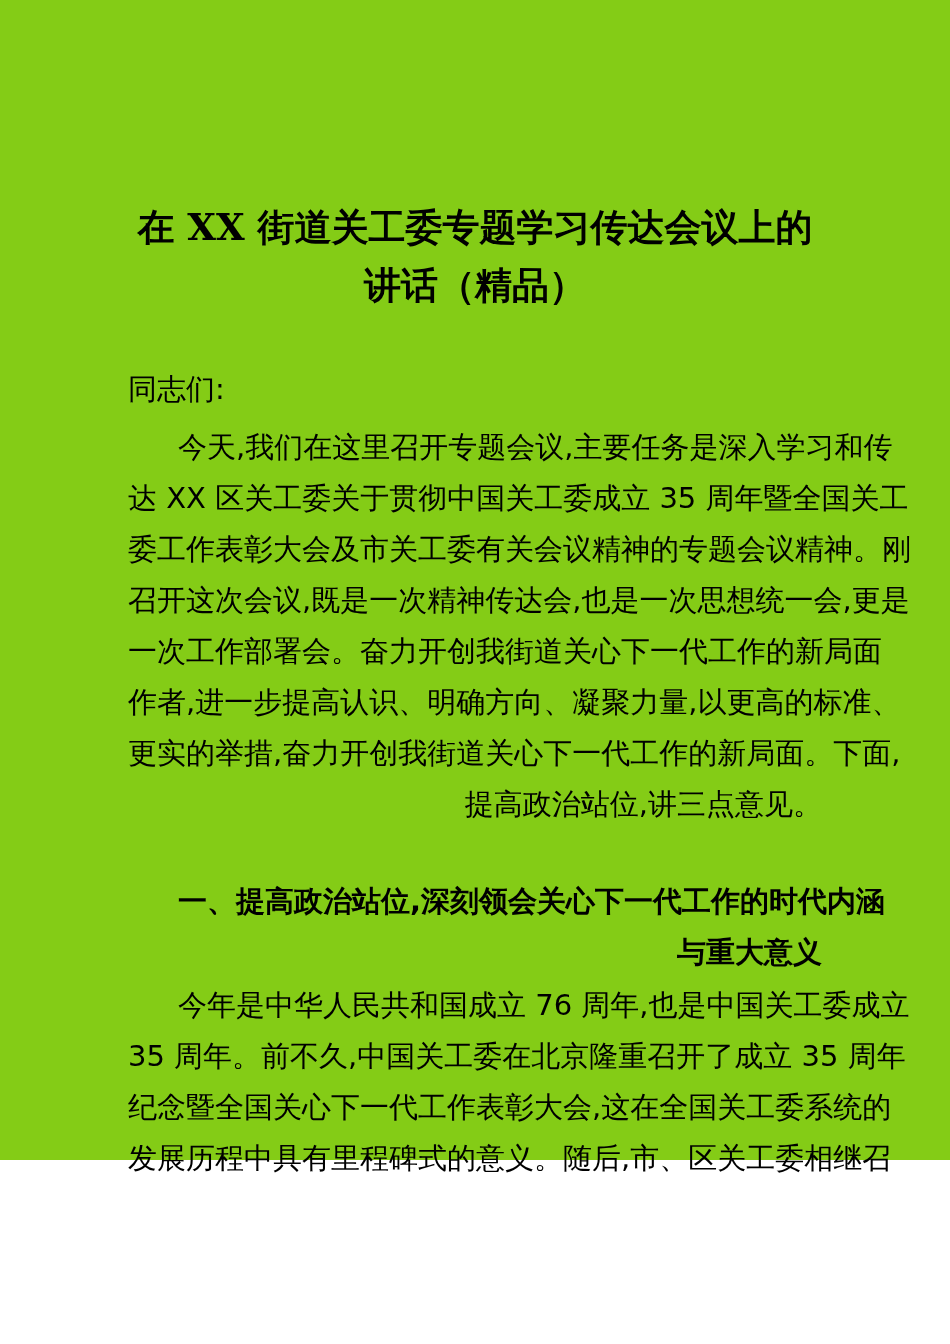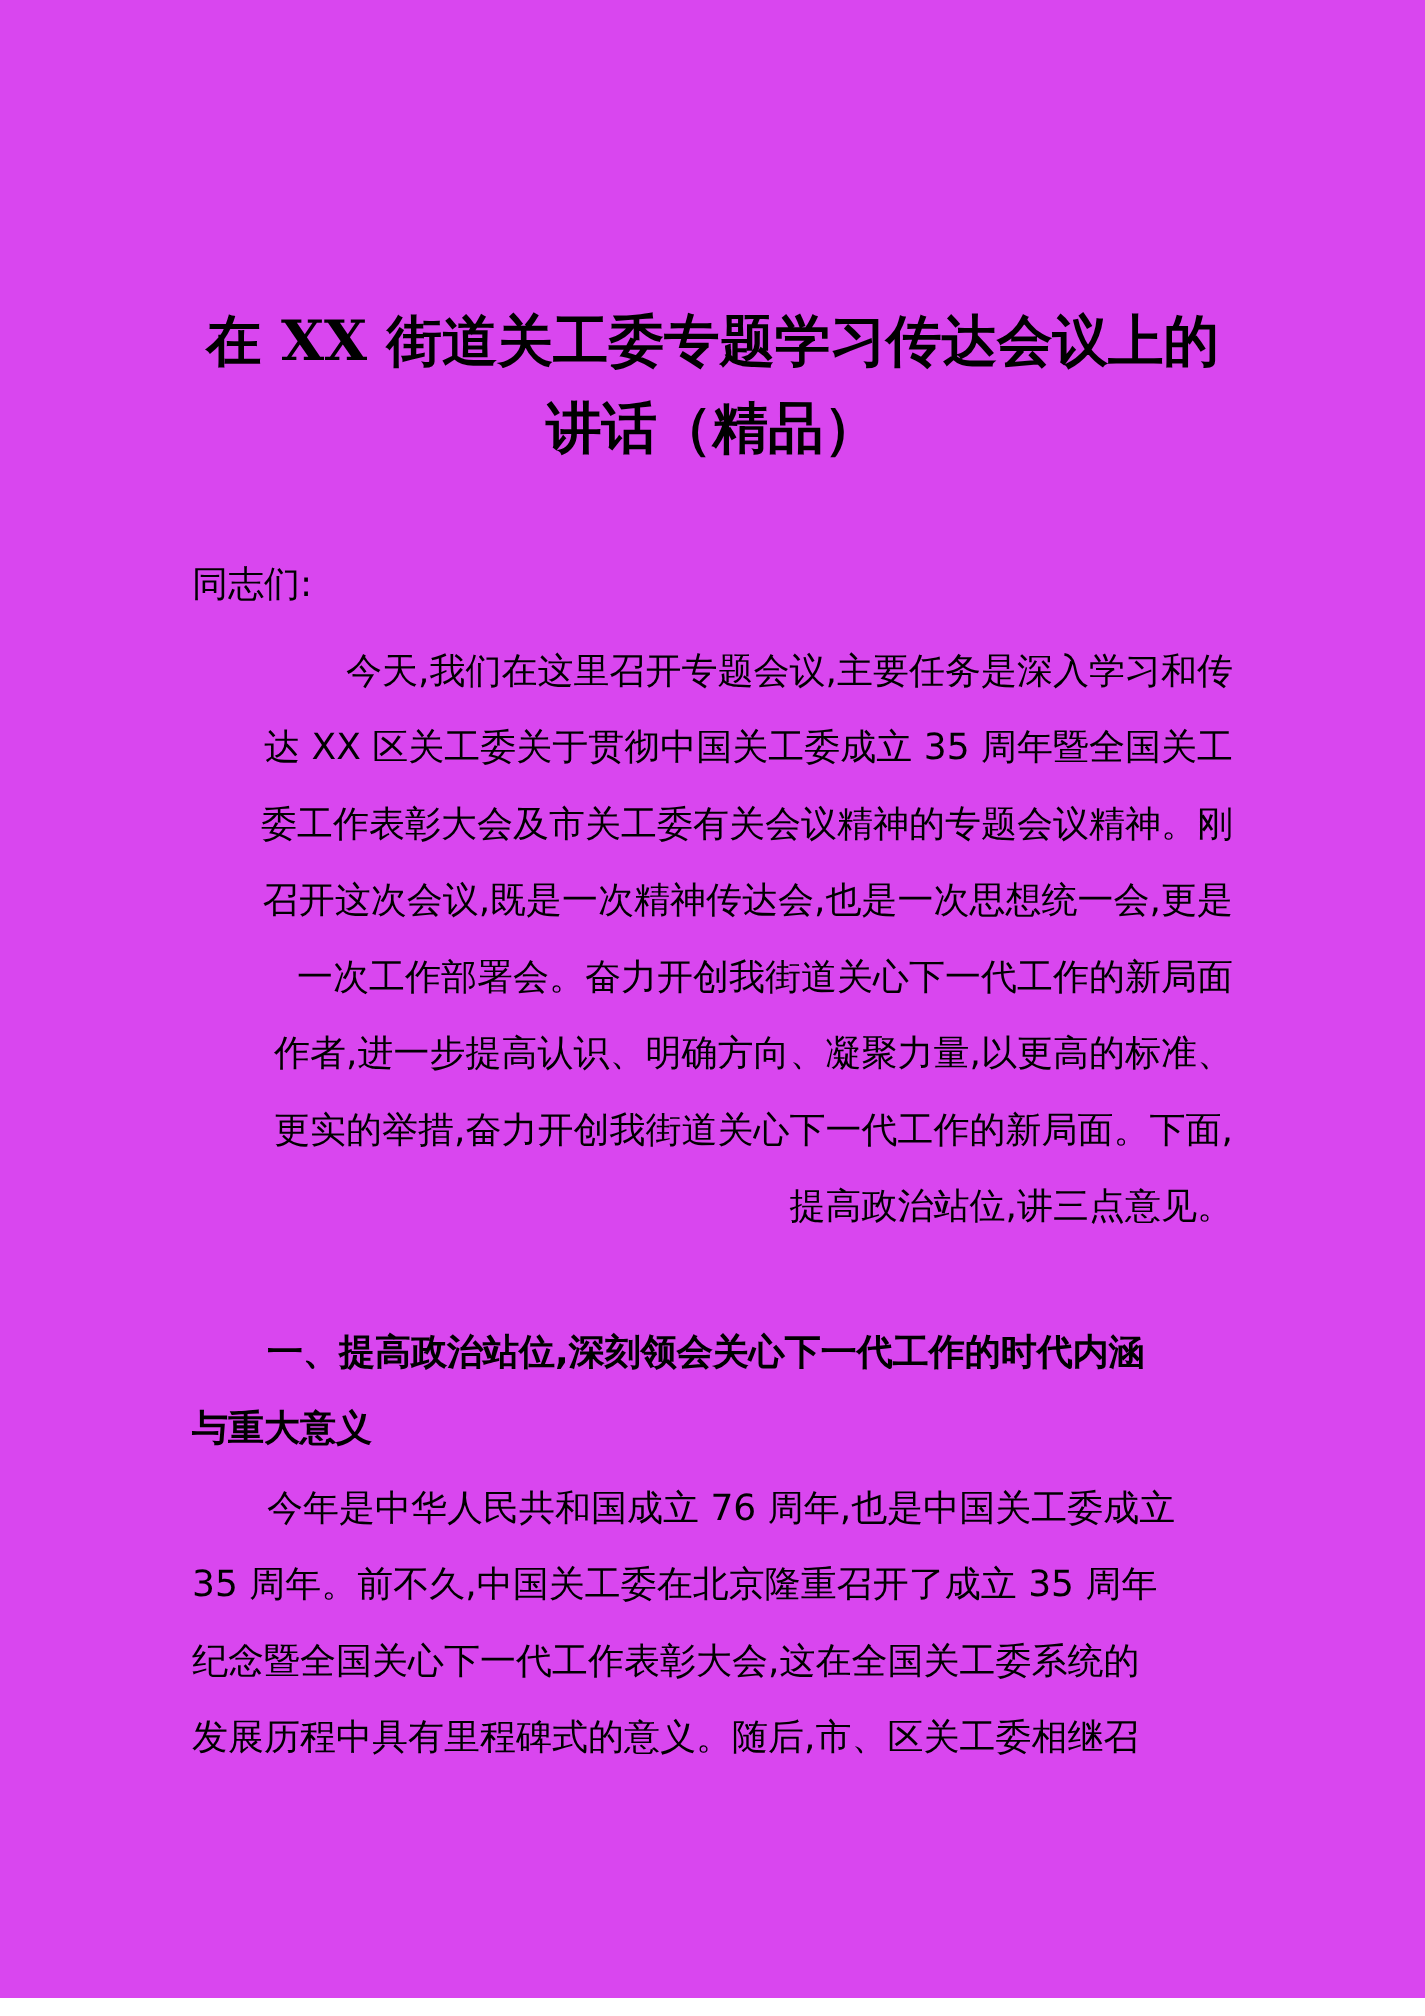--- a/index.html
+++ b/index.html
@@ -12,56 +12,56 @@
       height: 1344px;
       position: relative;
       overflow: hidden;
       color: #000000;
     }
     .page {
       position: absolute;
       left: 0;
       top: 0;
       width: 950px;
-      height: 1332px;
-      background: #d946ef;
+      height: 1160px;
+      background: #84cc16;
     }
     .title {
       position: absolute;
       left: 128px;
       top: 198px;
       width: 694px;
       text-align: center;
       font-family: "DejaVu Serif", "Liberation Serif", serif;
       font-weight: bold;
       font-size: 37px;
       line-height: 58px;
       letter-spacing: 0px;
       margin: 0;
     }
     .title span { display: block; }
     .body-text {
       position: absolute;
       left: 128px;
       width: 694px;
       font-family: "DejaVu Sans", "Liberation Sans", sans-serif;
-      font-size: 24px;
+      font-size: 29px;
       line-height: 51px;
       margin: 0;
     }
     .line {
       display: block;
       white-space: nowrap;
       height: 51px;
     }
     .indent { padding-left: 50px; }
     .bold { font-weight: bold; }
     .salutation { top: 364px; }
     .para1 { top: 422px; text-align: right; }
-    .heading1 { top: 876px; }
+    .heading1 { top: 876px; text-align: right; }
     .para2 { top: 980px; }
   </style>
 </head>
 <body>
 
 <div class="page">
 
   <h1 class="title">
     <span>在 XX 街道关工委专题学习传达会议上的</span>
     <span>讲话（精品）</span>

